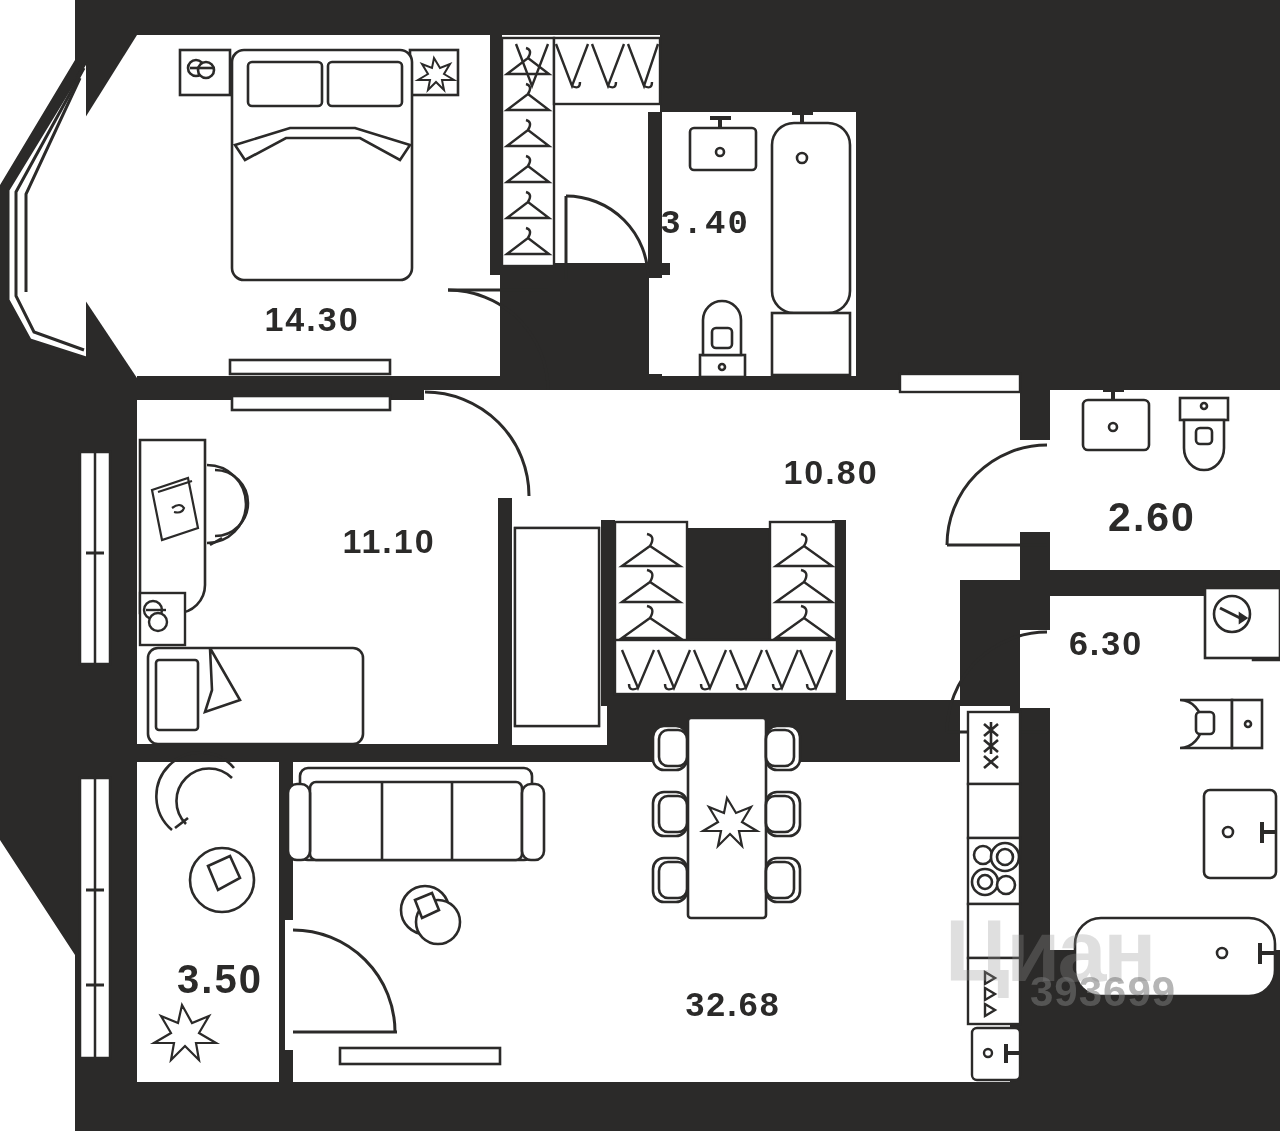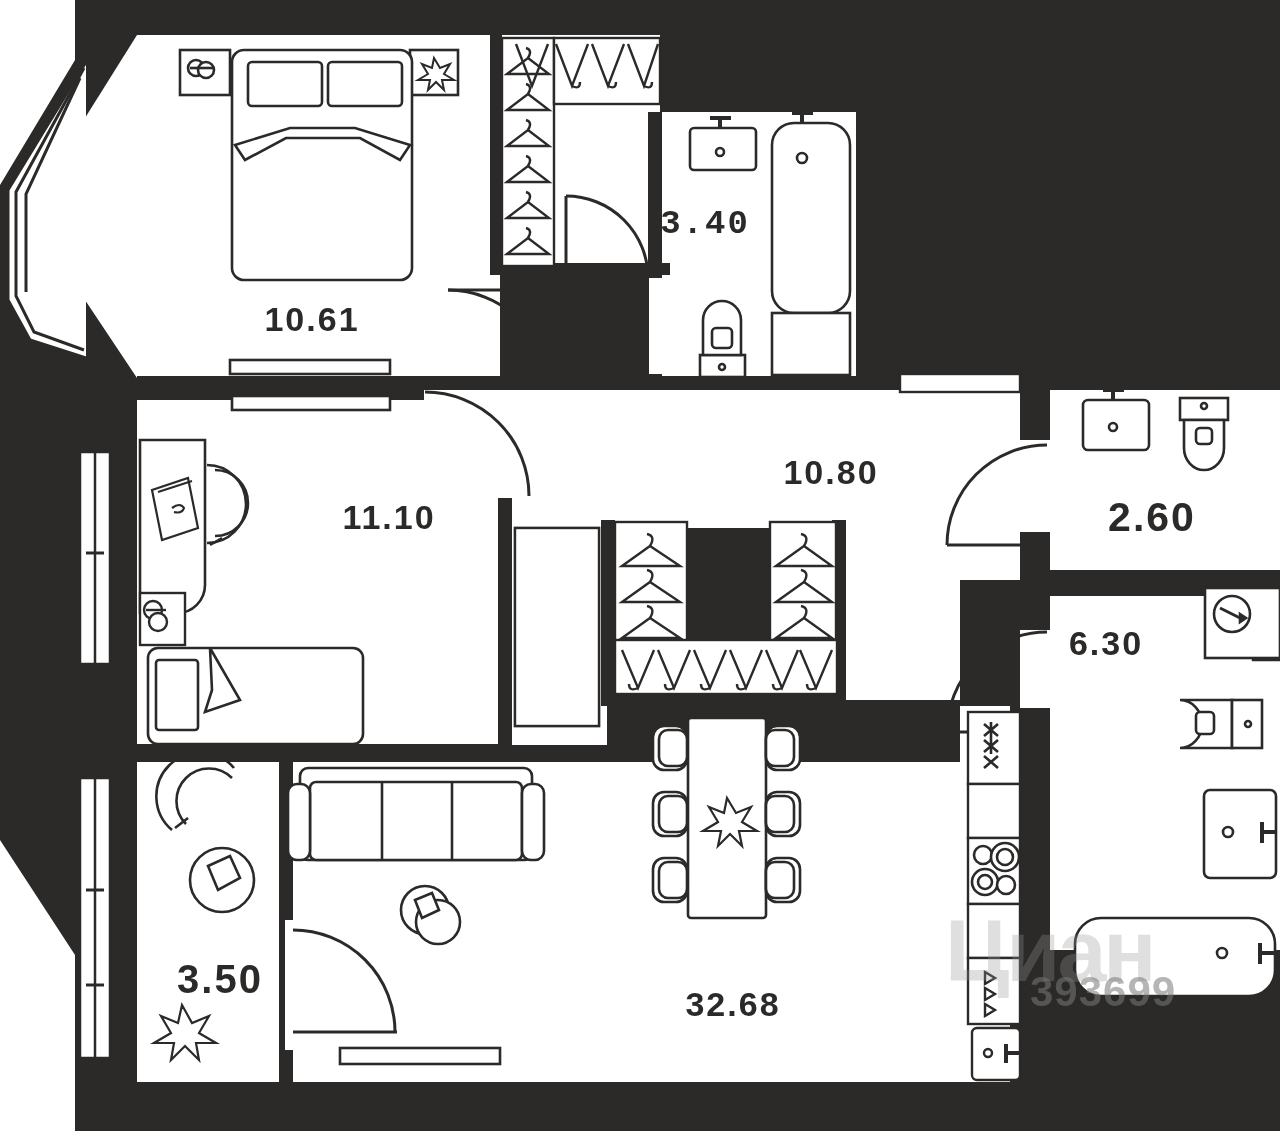--- a/index.html
+++ b/index.html
@@ -430,27 +430,27 @@
         <path d="M182,1005 l10,18 l17,-7 l-10,17 l17,10 l-20,0 l3,17 l-14,-14 l-14,14 l3,-17 l-20,0 l17,-10 l-10,-17 l17,7 Z"></path>
       </g>
     </g>
 
     <g>
       <rect x="900" y="374" width="120" height="18" fill="#ffffff" stroke="#2b2a29" stroke-width="2.4"></rect>
     </g>
 
   </svg>
 
-  <div class="area-label" style="left:312px;top:319px;font-size:34px;">10.61</div>
+  <div class="area-label" style="left:312px;top:319px;font-size:34px;">14.30</div>
 
   <div class="area-label" style="left:705px;top:224px;font-size:34px;font-family:Liberation Mono, monospace;">3.40</div>
 
   <div class="area-label" style="left:831px;top:452px;font-size:34px;margin-top:20px;">10.80</div>
 
-  <div class="area-label" style="left:389px;top:517px;font-size:34px;">11.10</div>
+  <div class="area-label" style="left:389px;top:541px;font-size:34px;">11.10</div>
 
   <div class="area-label" style="left:1152px;top:517px;font-size:41px;">2.60</div>
 
   <div class="area-label" style="left:1106px;top:643px;font-size:34px;">6.30</div>
 
   <div class="area-label" style="left:220px;top:979px;font-size:40px;">3.50</div>
 
   <div class="area-label" style="left:733px;top:1004px;font-size:34px;">32.68</div>
 
   <div class="watermark wm-logo" style="left:945px;top:900px;">Циан</div>

